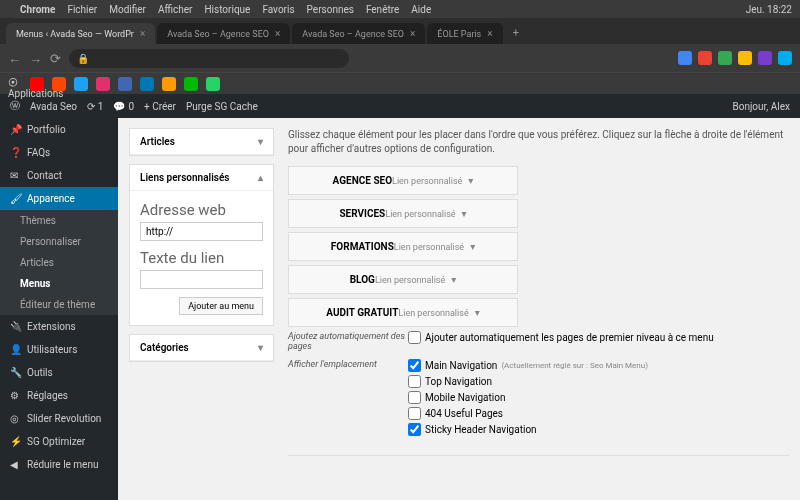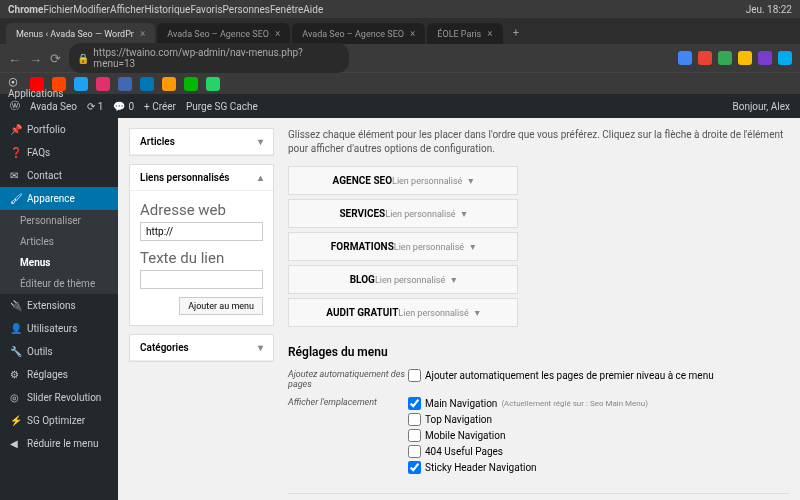--- a/index.html
+++ b/index.html
@@ -1,17 +1,17 @@
 <!DOCTYPE html>
 <html><head>
 <meta charset="utf-8">
 <style>
 *{margin:0;padding:0;box-sizing:border-box;font-family:-apple-system,BlinkMacSystemFont,"Segoe UI",Roboto,sans-serif}
 body{background:#f1f1f1;width:800px;height:500px;overflow:hidden;font-size:11px}
-.menubar{background:#3a3a3a;color:#ccc;height:18px;display:flex;align-items:center;padding:0 8px;font-size:10px;}
+.menubar{background:#3a3a3a;color:#ccc;height:18px;display:flex;align-items:center;padding:0 8px;font-size:10px;gap:12px}
 .menubar .right{margin-left:auto;display:flex;gap:8px;align-items:center}
 .chrome-tabs{background:#2d2d2d;height:26px;display:flex;align-items:flex-end;padding:0 6px}
 .chrome-tab{background:#202020;color:#999;padding:5px 10px;font-size:9px;border-radius:6px 6px 0 0;margin-right:2px;display:flex;align-items:center;gap:6px;max-width:160px;overflow:hidden;white-space:nowrap}
 .chrome-tab.active{background:#3a3a3a;color:#ddd}
 .chrome-tab .x{color:#888;font-size:10px}
 .addressbar{background:#3a3a3a;height:28px;display:flex;align-items:center;padding:0 8px;gap:8px}
 .addressbar .nav-btn{color:#999;font-size:13px}
 .addressbar .url{background:#2a2a2a;color:#aaa;flex:0 0 280px;padding:4px 8px;border-radius:12px;font-size:10px;display:flex;align-items:center;gap:4px}
 .addressbar .ext-icons{margin-left:auto;display:flex;gap:6px}
 .addressbar .ext-icons span{width:14px;height:14px;border-radius:3px;display:inline-block}
@@ -87,21 +87,20 @@
     </div>
   <span style="color:#999;padding:5px 8px">+</span>
 </div>
 
 <div class="addressbar">
   <span class="nav-btn">←</span>
   <span class="nav-btn">→</span>
   <span class="nav-btn">⟳</span>
   <div class="url">
       <span>🔒</span>
-      <span>https://twaino.com/wp-admin/nav-menus.php?menu=13</span>
     </div>
   <div class="ext-icons">
     <span style="background:#4285f4"></span>
     <span style="background:#ea4335"></span>
     <span style="background:#34a853"></span>
     <span style="background:#fbbc05"></span>
     <span style="background:#793ccf"></span>
     <span style="background:#00acee"></span>
   </div>
 </div>
@@ -140,20 +139,21 @@
         <span>FAQs</span>
       </div>
     <div class="item">
         <span class="ic">✉</span>
         <span>Contact</span>
       </div>
     <div class="item active">
         <span class="ic">🖌</span>
         <span>Apparence</span>
       </div>
+    <div class="sub">Thèmes</div>
     <div class="sub">Personnaliser</div>
     <div class="sub">Articles</div>
     <div class="sub cur">Menus</div>
     <div class="sub">Éditeur de thème</div>
     <div class="item">
         <span class="ic">🔌</span>
         <span>Extensions</span>
       </div>
     <div class="item">
         <span class="ic">👤</span>
@@ -230,21 +230,20 @@
             <div class="menu-item">
               <b>BLOG</b>
               <span><span class="type">Lien personnalisé</span><span class="arrow">▾</span></span>
             </div>
             <div class="menu-item">
               <b>AUDIT GRATUIT</b>
               <span><span class="type">Lien personnalisé</span><span class="arrow">▾</span></span>
             </div>
           </div>
 
-        <h3 class="section-title">Réglages du menu</h3>
         <div class="settings-row">
           <div class="lbl">Ajoutez automatiquement des pages</div>
           <div class="opts">
               <div class="chk">
                 <input type="checkbox" style="">
                 <span>Ajouter automatiquement les pages de premier niveau à ce menu</span>
               </div>
             </div>
         </div>
         <div class="settings-row">

